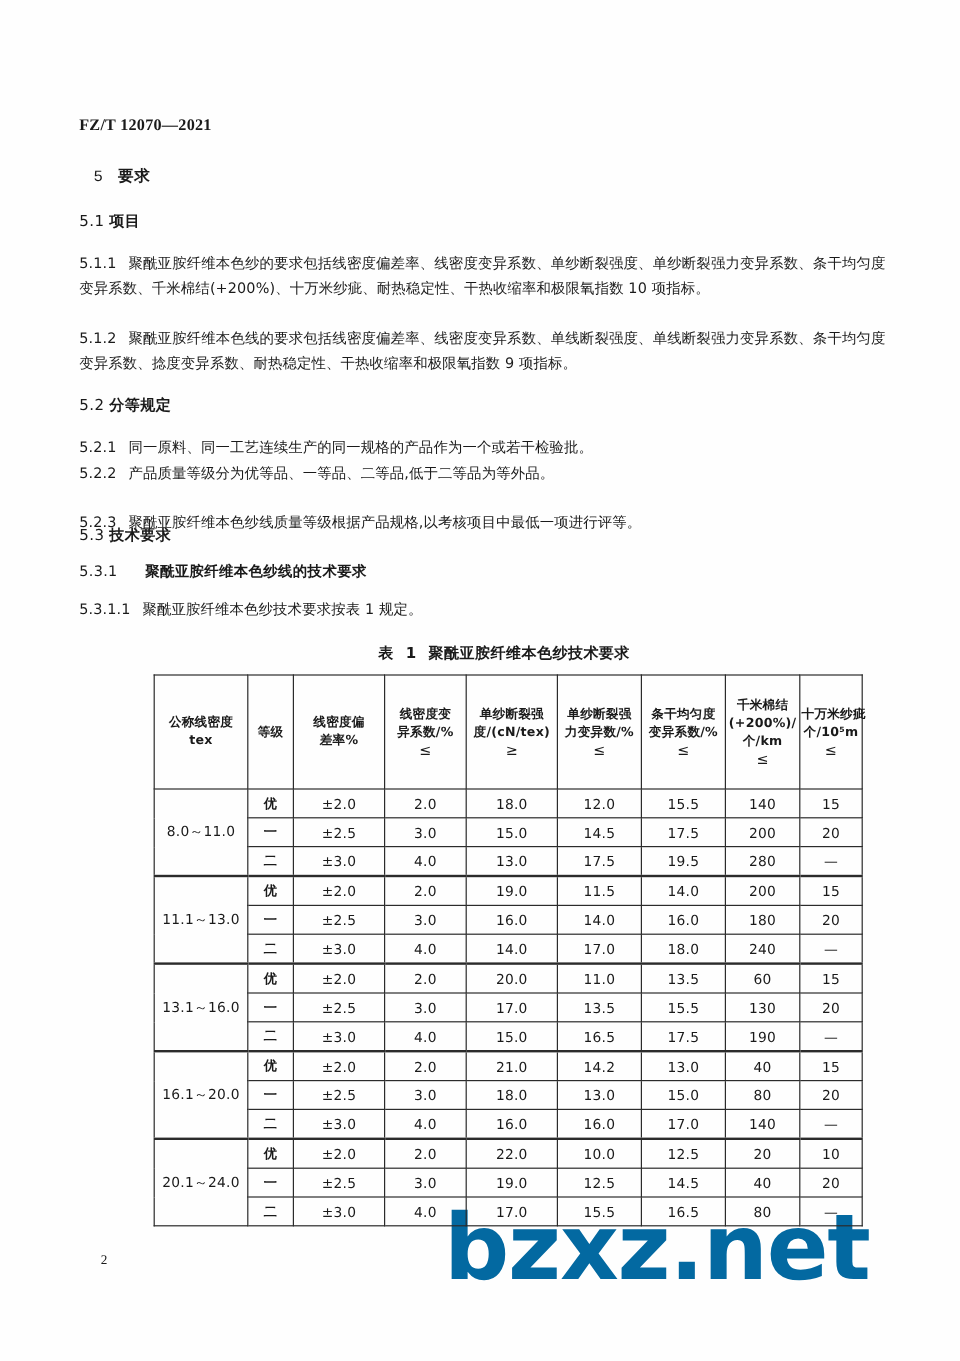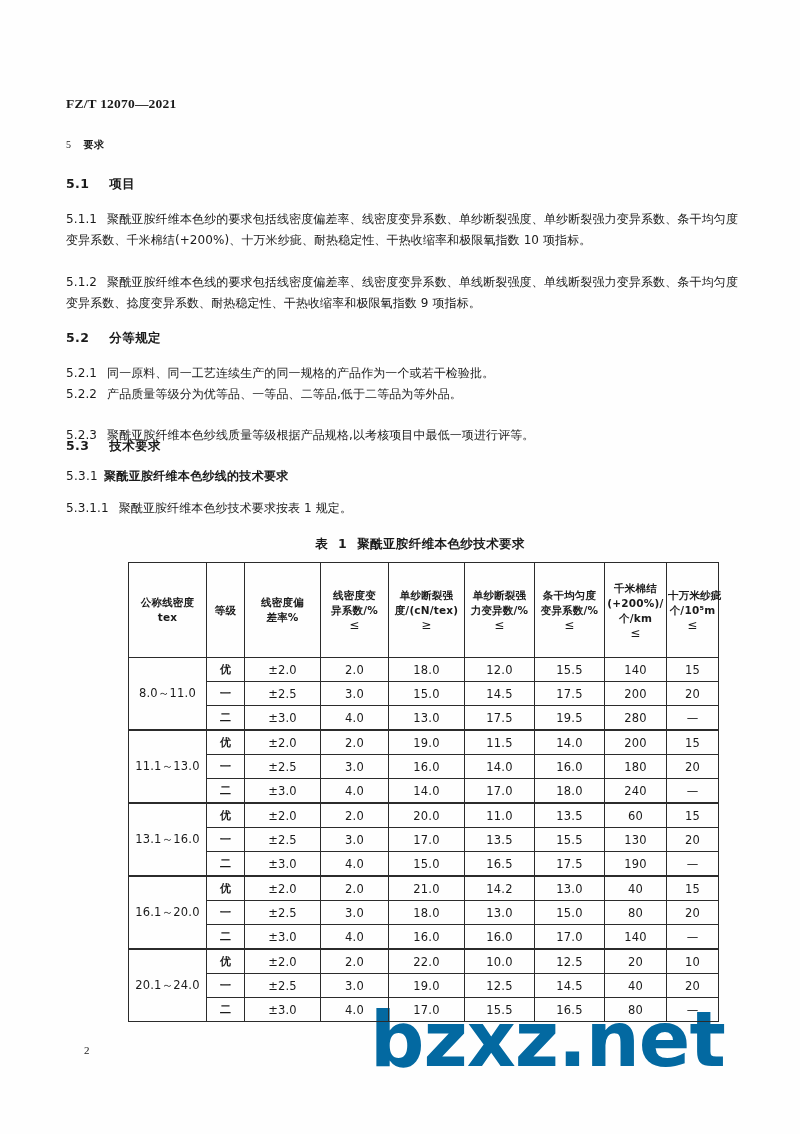--- a/index.html
+++ b/index.html
@@ -49,47 +49,47 @@
     top: 96px;
     font-family: "Liberation Serif", serif;
     font-size: 13.5px;
     font-weight: 700;
     letter-spacing: 0.2px;
   }
 
   
   .h1 {
     position: absolute;
+    left: 78px;
+    font-family: Liberation Mono, monospace;
+    font-size: 13px;
+    font-weight: 700;
+    letter-spacing: 0.5px;
+  }
+  .h1 .num { font-weight: 400; margin-right: 12px; }
+
+  .h2 {
+    position: absolute;
     left: 66px;
-    font-family: Liberation Serif, serif;
-    font-size: 10px;
-    font-weight: 700;
-    letter-spacing: 0.5px;
-  }
-  .h1 .num { font-weight: 400; margin-right: 12px; }
-
-  .h2 {
+    font-family: "DejaVu Sans", "Liberation Sans", sans-serif;
+    font-size: 12.5px;
+    font-weight: 700;
+    letter-spacing: 0.4px;
+  }
+  .h2 .num { font-weight: 400; margin-right: 4px; }
+
+  .h3 {
     position: absolute;
     left: 66px;
     font-family: "DejaVu Sans", "Liberation Sans", sans-serif;
-    font-size: 12.5px;
-    font-weight: 700;
-    letter-spacing: 0.4px;
-  }
-  .h2 .num { font-weight: 700; margin-right: 20px; }
-
-  .h3 {
-    position: absolute;
-    left: 66px;
-    font-family: "DejaVu Sans", "Liberation Sans", sans-serif;
     font-size: 12px;
     font-weight: 700;
     letter-spacing: 0.3px;
   }
-  .h3 .num { font-weight: 400; margin-right: 6px; }
+  .h3 .num { font-weight: 400; margin-right: 23px; }
 
   
   .para {
     position: absolute;
     left: 66px;
     width: 672px;
     font-family: "DejaVu Sans", "Liberation Sans", sans-serif;
     font-size: 12px;
     line-height: 21px;
     text-align: justify;

